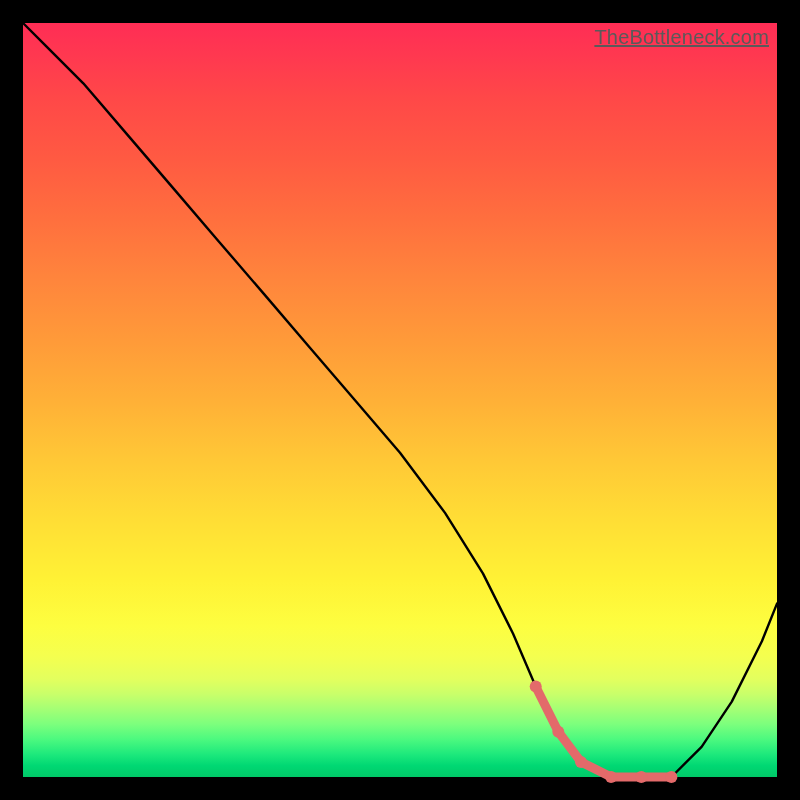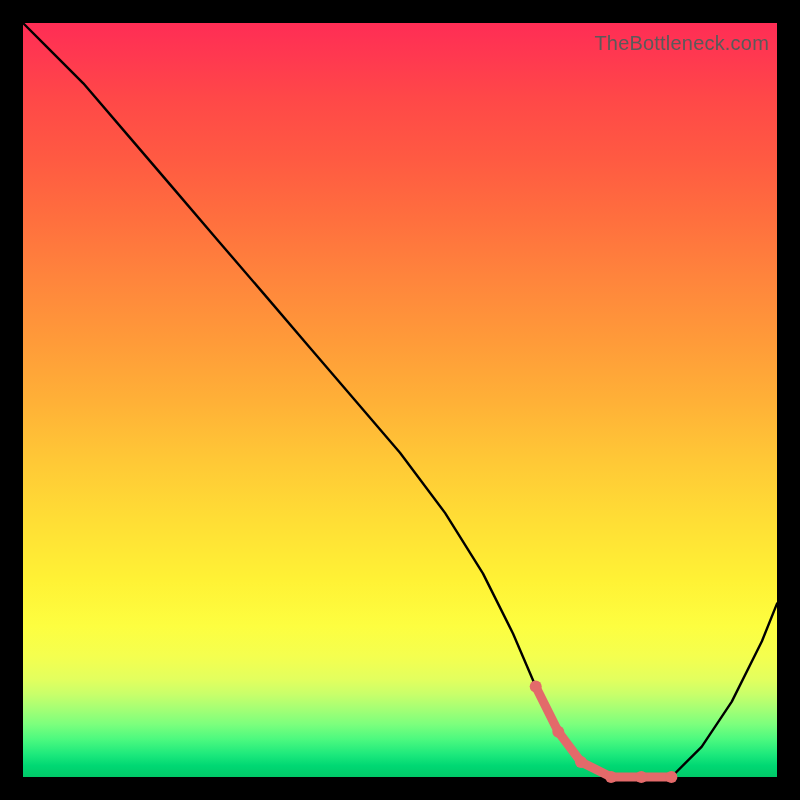--- a/index.html
+++ b/index.html
@@ -46,27 +46,28 @@
       #a4ff75 91%,
       #7cff7d 93%,
       #4cf97f 95%,
       #1de97c 97%,
       #00d873 98.5%,
       #00c968 100%
     );
   }
   .watermark {
     position: absolute;
-    top: 9px;
+    top: 3px;
     right: 8px;
     color: #5a5a5a;
     font-size: 20px;
     font-weight: 500;
     letter-spacing: 0.2px;
     user-select: none;
+    text-decoration: underline;
   }
   svg.curve {
     position: absolute;
     left: 0;
     top: 0;
     width: 754px;
     height: 754px;
     overflow: visible;
   }
   .main-line {

